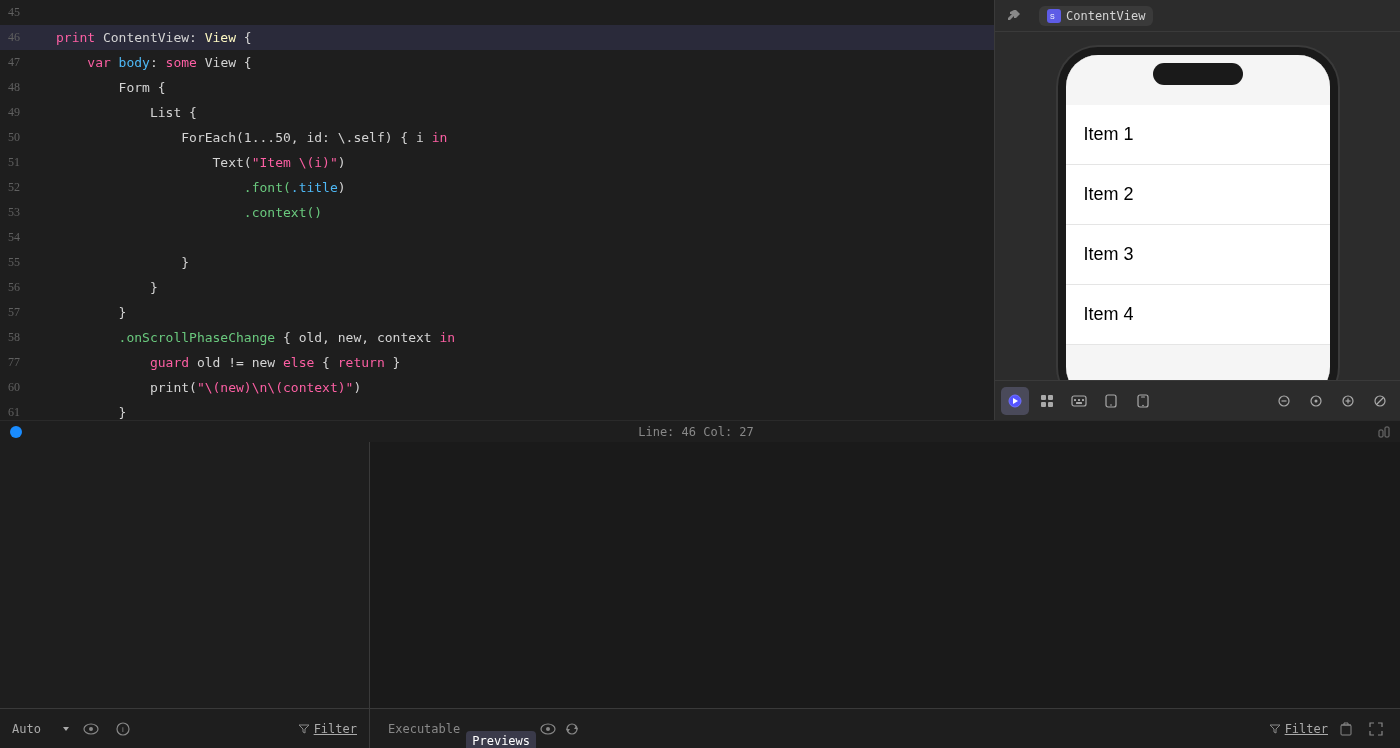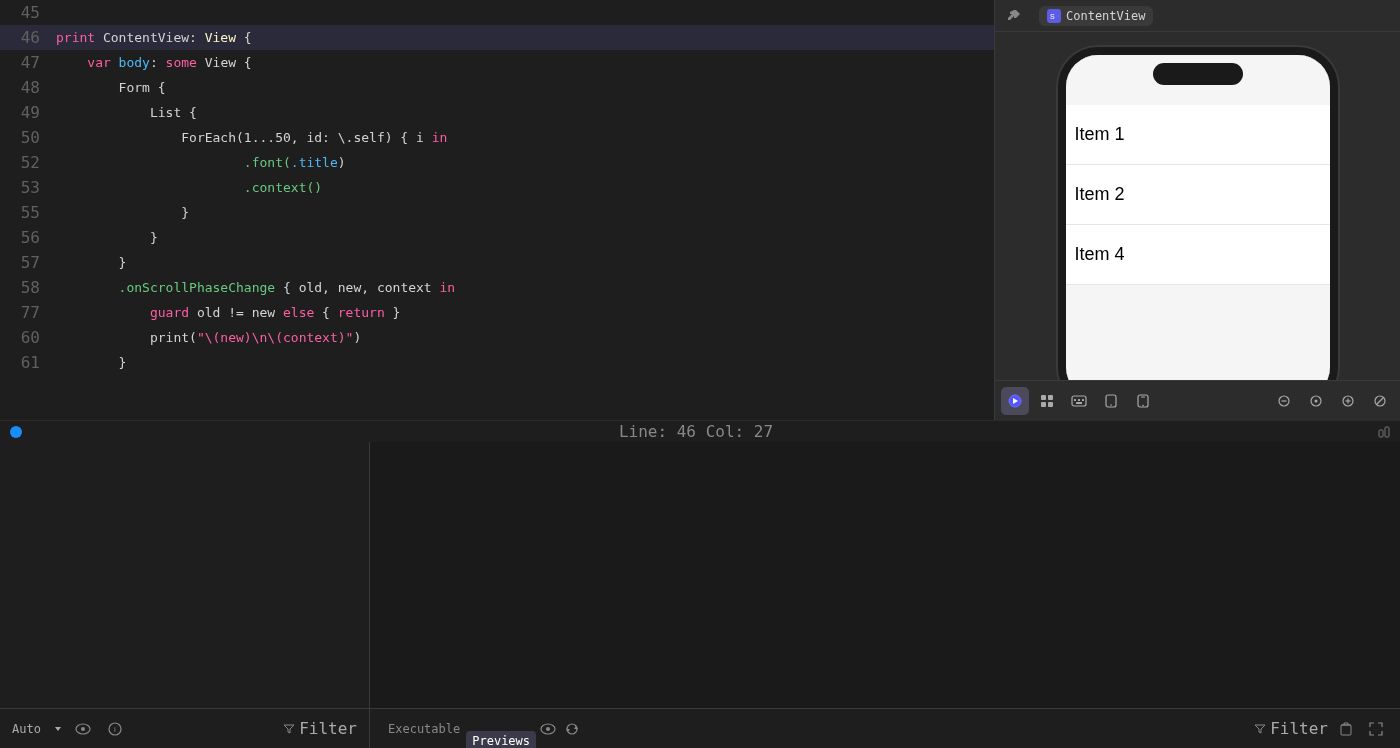--- a/index.html
+++ b/index.html
@@ -28,24 +28,25 @@
     }
 
     .code-line.active-line {
       background: #2a2a3a;
     }
 
     .line-number {
       color: #606060;
       width: 32px;
       min-width: 32px;
-      text-align: right;
+      text-align: left;
       margin-right: 16px;
       user-select: none;
-      font-size: 16px;
+      font-size: 12px;
+      font-family: Liberation Serif, serif;
     }
 
     .line-content {
       white-space: pre;
       font-family: 'SF Mono', 'Menlo', 'Monaco', 'Consolas', monospace;
       font-size: 13px;
     }
 
     
     .kw-pink { color: #FC5FA3; }
@@ -120,21 +121,21 @@
     }
 
     .list-content {
       margin-top: 50px;
       background: white;
     }
 
     .list-item {
       display: flex;
       align-items: center;
-      padding: 16px 9px;
+      padding: 16px 18px;
       border-bottom: 1px solid #e5e5e5;
       font-family: -apple-system, BlinkMacSystemFont, sans-serif;
       font-size: 18px;
       font-weight: 400;
       color: #000;
       background: white;
       min-height: 60px;
     }
 
     .toolbar-left {
@@ -162,21 +163,21 @@
     }
 
     .tb-btn.active {
       background: #4a4a5a;
       color: #7070ff;
     }
 
     .auto-btn {
       display: flex;
       align-items: center;
-      gap: 12px;
+      gap: 20px;
       color: #aaa;
       font-size: 12px;
       cursor: pointer;
     }
 
     .bottom-icon-btn {
       width: 24px;
       height: 24px;
       display: flex;
       align-items: center;
@@ -184,43 +185,44 @@
       color: #888;
       cursor: pointer;
       font-size: 13px;
     }
 
     .filter-btn {
       display: flex;
       align-items: center;
       gap: 4px;
       color: #aaa;
-      font-size: 16px;
+      font-size: 12px;
       cursor: pointer;
       margin-left: auto;
+      text-decoration: underline;
     }
 
     .tab-btn {
       font-size: 12px;
       color: #888;
       cursor: pointer;
       padding: 3px 6px;
       border-radius: 4px;
     }
 
     .tab-btn.active {
       color: #ffffff;
       background: #3a3a4a;
       margin-top: 24px;
     }
 
     
     .line-col-indicator {
       color: #888;
-      font-size: 16px;
+      font-size: 12px;
       margin-left: auto;
       padding-right: 12px;
     }
 
     
     .outer {
       width: 1400px;
       height: 748px;
       display: flex;
       flex-direction: column;
@@ -372,26 +374,34 @@
           </div>
           <div class="code-line">
             <span class="line-number">49</span>
             <span class="line-content"><span class="plain">            List {</span></span>
           </div>
           <div class="code-line">
             <span class="line-number">50</span>
             <span class="line-content"><span class="plain">                ForEach(1...50, id: \.self) { i </span><span class="kw-pink">in</span></span>
           </div>
           <div class="code-line">
+            <span class="line-number">51</span>
+            <span class="line-content"><span class="plain">                    Text(</span><span class="string-red">"Item \(i)"</span><span class="plain">)</span></span>
+          </div>
+          <div class="code-line">
             <span class="line-number">52</span>
             <span class="line-content"><span class="modifier-green">                        .font(</span><span class="param-blue">.title</span><span class="plain">)</span></span>
           </div>
           <div class="code-line">
             <span class="line-number">53</span>
             <span class="line-content"><span class="modifier-green">                        .context()</span></span>
+          </div>
+          <div class="code-line">
+            <span class="line-number">54</span>
+            <span class="line-content"></span>
           </div>
           <div class="code-line">
             <span class="line-number">55</span>
             <span class="line-content"><span class="plain">                }</span></span>
           </div>
           <div class="code-line">
             <span class="line-number">56</span>
             <span class="line-content"><span class="plain">            }</span></span>
           </div>
           <div class="code-line">
@@ -437,20 +447,21 @@
       </div>
 
       <div class="preview-area-body">
 
         <div class="iphone-mockup">
           <div class="iphone-notch"></div>
           <div class="iphone-screen">
             <div class="list-content">
               <div class="list-item">Item 1</div>
               <div class="list-item">Item 2</div>
+              <div class="list-item">Item 3</div>
               <div class="list-item">Item 4</div>
             </div>
           </div>
         </div>
       </div>
 
       <div class="preview-area-footer">
         <div class="toolbar-left">
           <button class="tb-btn active">
             <svg width="14" height="14" viewBox="0 0 14 14">

